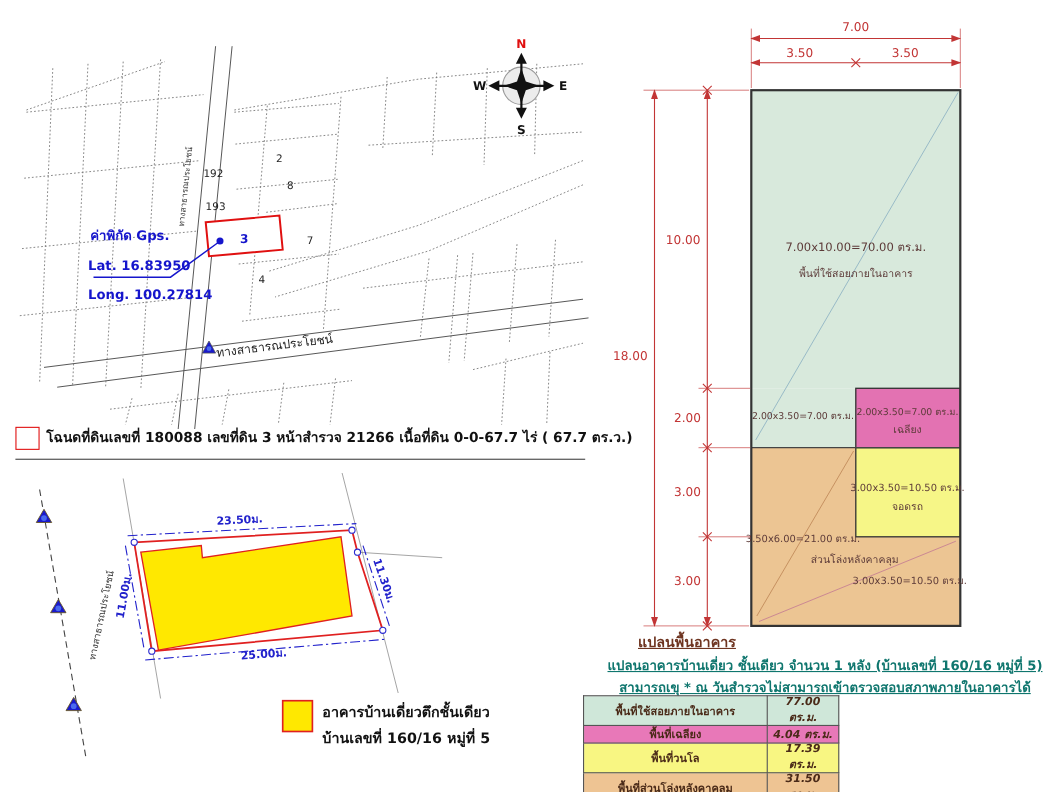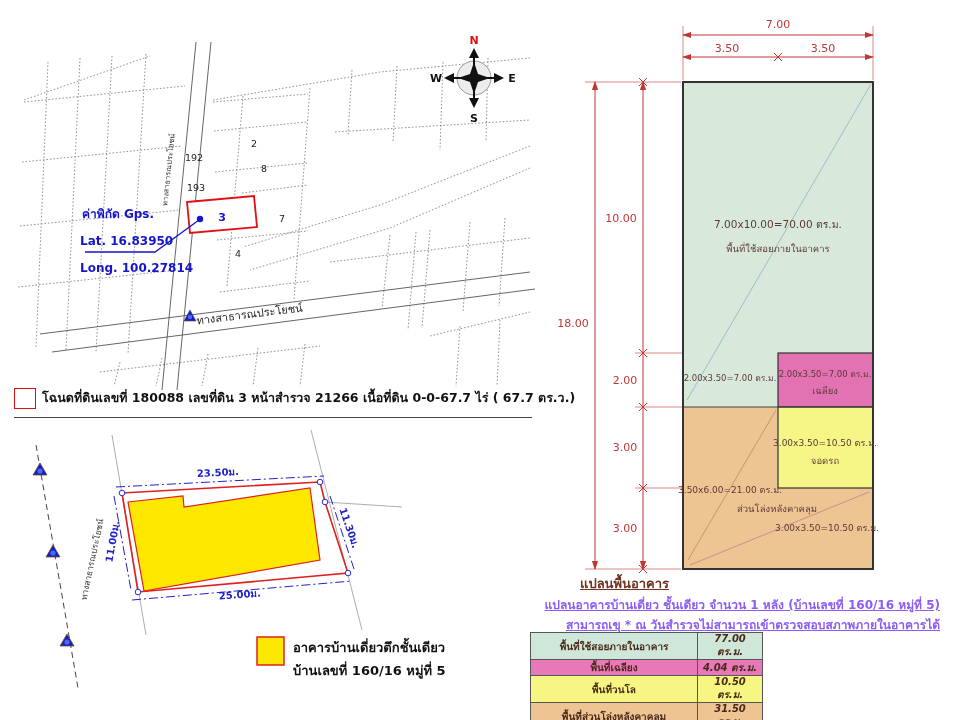--- a/index.html
+++ b/index.html
@@ -5,22 +5,22 @@
   html,body{margin:0;padding:0;background:#fff;}
   .canvas{position:relative;width:960px;height:720px;background:#ffffff;overflow:hidden;
           font-family:"DejaVu Sans",sans-serif;}
   svg{position:absolute;overflow:visible;}
   .deed-row{position:absolute;left:14px;top:388px;width:520px;height:24px;display:flex;}
   .deed-box{width:20px;height:19px;border:1.6px solid #e01010;background:#fff;margin-right:6px;flex:0 0 auto;}
   .deed-text{font-size:12.5px;font-weight:bold;color:#111;white-space:nowrap;}
   .hrule{position:absolute;left:14px;top:417px;width:518px;height:0;border-top:1.2px solid #444;}
   .plan-caption{position:absolute;left:580px;top:573px;width:405px;text-align:left;
       font-size:13px;font-weight:bold;color:#6e3420;text-decoration:underline;}
-  .plan-note{position:absolute;left:520px;width:420px;text-align:right;
-      font-weight:bold;color:#8b5cf6;text-decoration:underline;white-space:nowrap;}
+  .plan-note{position:absolute;left:540px;width:420px;text-align:center;
+      font-weight:bold;color:#0f766e;text-decoration:underline;white-space:nowrap;}
   .note1{top:595px;font-size:12px;}
   .note2{top:615px;font-size:12px;}
   table.area{position:absolute;left:530px;top:632px;border-collapse:collapse;
       font-size:10px;font-weight:bold;color:#4a2a18;}
   table.area td{border:1px solid #555;text-align:center;height:15px;padding:0 3px;}
   table.area td.lbl{width:160px;}
   table.area td.val{width:58px;font-style:italic;}
   tr.r0 td{background:#cfe7d9;}
   tr.r1 td{background:#e878b8;}
   tr.r2 td{background:#f8f682;}
@@ -265,21 +265,21 @@
       <tr class="r0">
         <td class="lbl">พื้นที่ใช้สอยภายในอาคาร</td>
         <td class="val">77.00 ตร.ม.</td>
       </tr>
       <tr class="r1">
         <td class="lbl">พื้นที่เฉลียง</td>
         <td class="val">4.04 ตร.ม.</td>
       </tr>
       <tr class="r2">
         <td class="lbl">พื้นที่วนโล</td>
-        <td class="val">10.50 ตร.ม.</td>
+        <td class="val">17.39 ตร.ม.</td>
       </tr>
       <tr class="r3">
         <td class="lbl">พื้นที่ส่วนโล่งหลังคาคลุม</td>
         <td class="val">31.50 ตร.ม.</td>
       </tr>
     </tbody>
   </table>
 
 </div>
 

